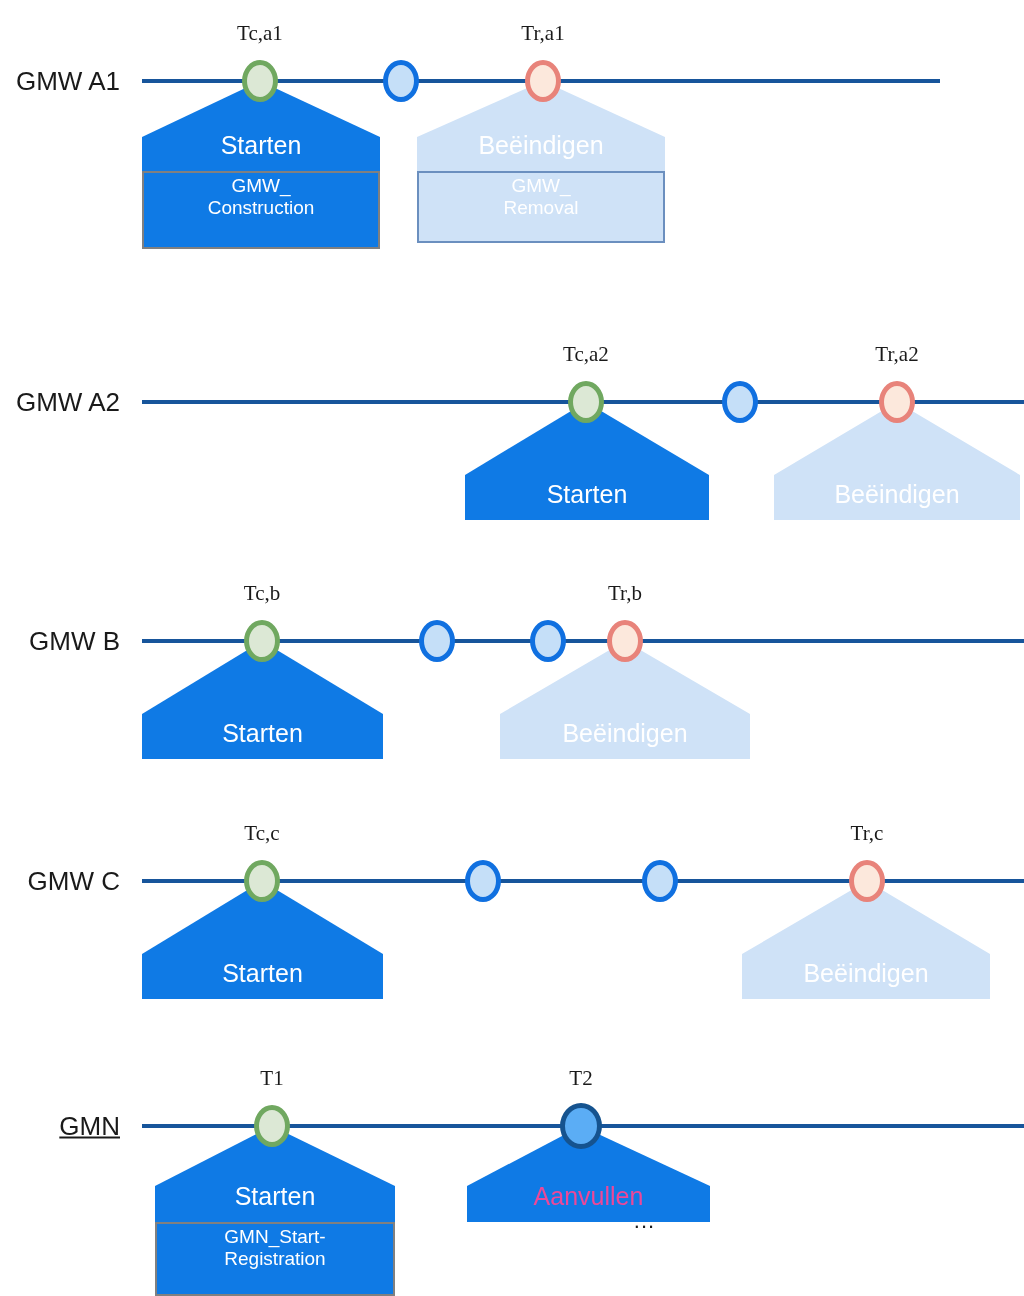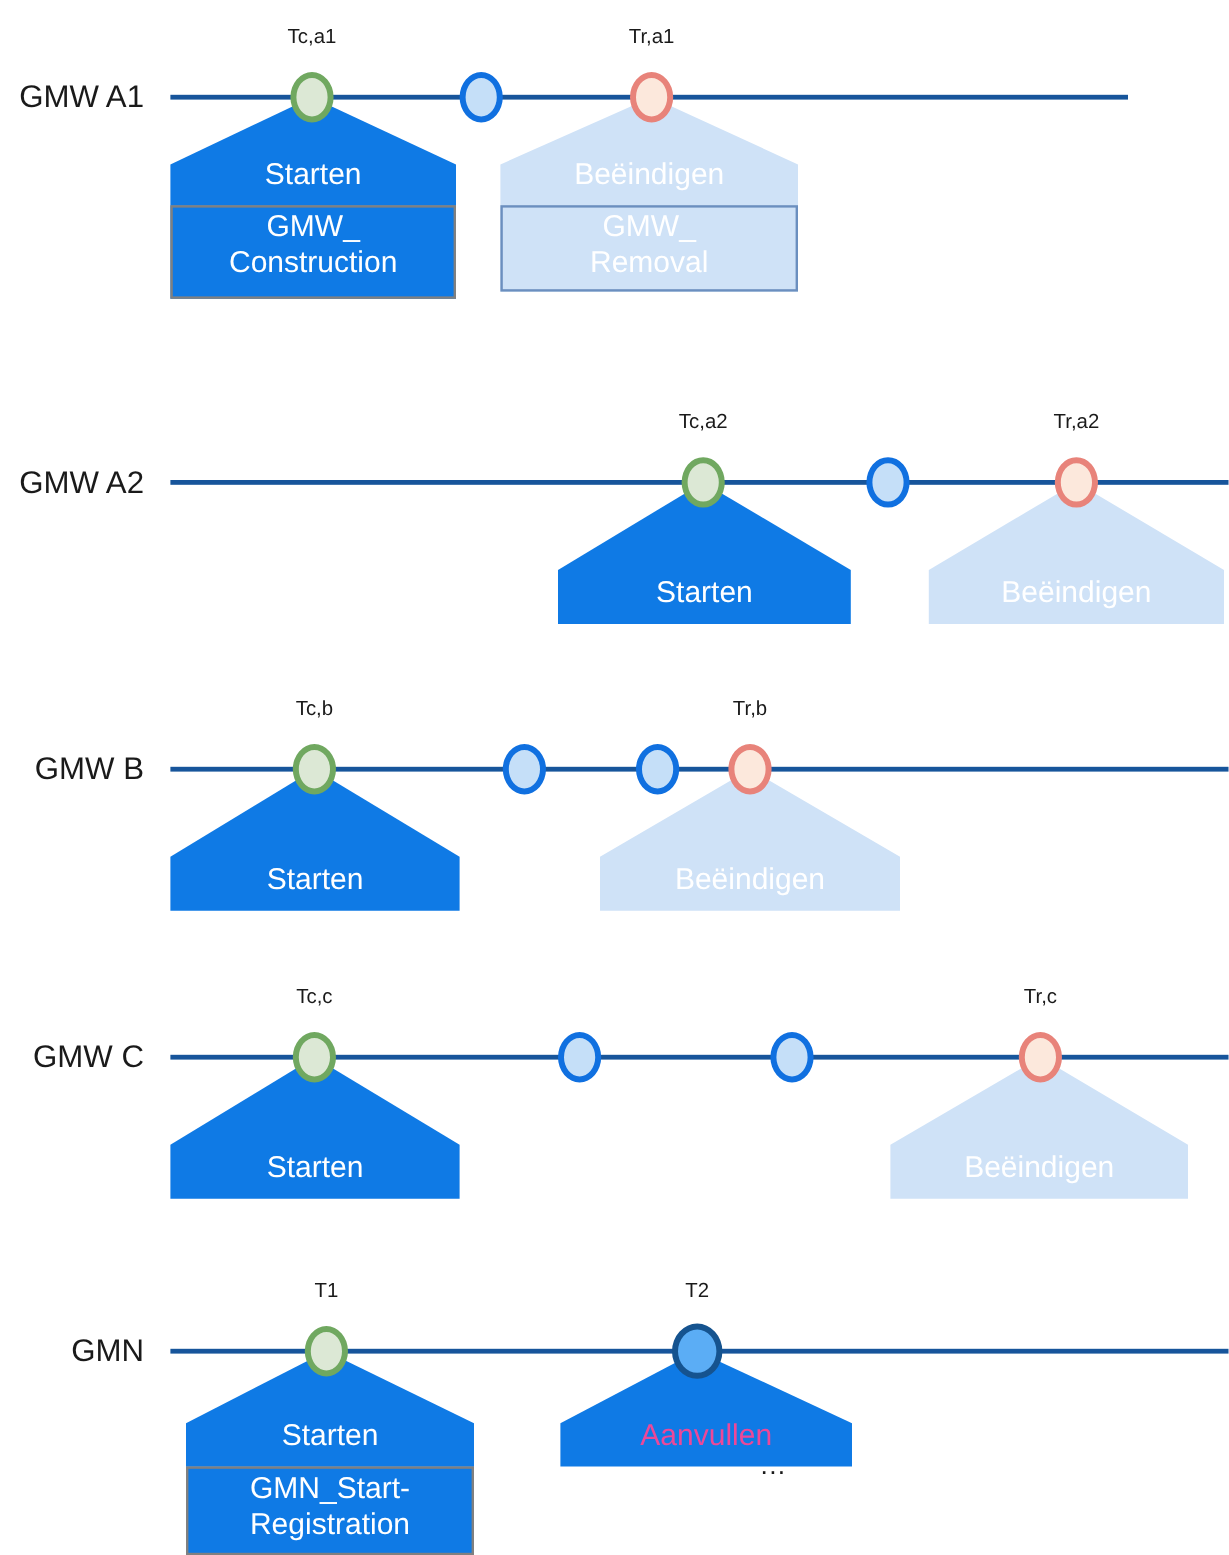--- a/index.html
+++ b/index.html
@@ -25,24 +25,25 @@
     text-align: right;
     transform: translateY(-50%);
   }
   .timeline {
     position: absolute;
     height: 4px;
     background: #17559B;
   }
   .tick-label {
     position: absolute;
-    font-size: 17px;
+    font-size: 21px;
     color: #1a1a1a;
     white-space: nowrap;
     transform: translateX(-50%);
+    font-family: Liberation Serif, serif;
   }
   .node {
     position: absolute;
     border-radius: 50%;
     box-sizing: border-box;
     transform: translate(-50%, -50%);
     z-index: 5;
   }
   .pennant {
     position: absolute;
@@ -73,21 +74,21 @@
   .info-box {
     position: absolute;
     box-sizing: border-box;
     z-index: 3;
     display: flex;
     align-items: flex-start;
     justify-content: center;
     padding-top: 2px;
   }
   .info-box .box-text {
-    font-size: 25px;
+    font-size: 19px;
     color: #ffffff;
     text-align: center;
     line-height: 1.18;
     white-space: pre-line;
   }
 </style>
 </head>
 <body>
 
 <div id="canvas">
@@ -171,21 +172,21 @@
       </svg>
     </div>
     <div class="pennant-text" style="left: 866px; top: 959px; color: rgb(255, 255, 255);">Beëindigen</div>
     <div class="node" style="left: 262px; top: 881px; width: 36px; height: 42px; background: rgb(220, 232, 213); border: 5px solid rgb(112, 168, 96);"></div>
     <div class="tick-label" style="left: 262px; top: 821px; color: rgb(26, 26, 26);">Tc,c</div>
     <div class="node" style="left: 483px; top: 881px; width: 36px; height: 42px; background: rgb(197, 223, 248); border: 5px solid rgb(16, 112, 224);"></div>
     <div class="node" style="left: 660px; top: 881px; width: 36px; height: 42px; background: rgb(197, 223, 248); border: 5px solid rgb(16, 112, 224);"></div>
     <div class="node" style="left: 867px; top: 881px; width: 36px; height: 42px; background: rgb(252, 232, 220); border: 5px solid rgb(232, 131, 122);"></div>
     <div class="tick-label" style="left: 867px; top: 821px; color: rgb(26, 26, 26);">Tr,c</div>
     <div class="timeline" style="left: 142px; top: 1124px; width: 882px; background: rgb(23, 85, 155);"></div>
-    <div class="row-label" style="right: 904px; top: 1126px; color: rgb(26, 26, 26);">GMN</div>
+    <div class="row-label" style="right: 904px; top: 1126px; color: rgb(26, 26, 26); text-decoration: underline;">GMN</div>
     <div class="pennant" style="left: 155px; top: 1126px; width: 240px; height: 96px;">
       <svg width="240" height="96" viewBox="0 0 240 96">
         <polygon points="117,0 240,60 240,96 0,96 0,60" fill="#0F7AE5"></polygon>
       </svg>
     </div>
     <div class="pennant-text" style="left: 275px; top: 1182px; color: rgb(255, 255, 255);">Starten</div>
     <div class="info-box" style="left: 155px; top: 1222px; width: 240px; height: 74px; background: rgb(15, 122, 229); border: 2px solid rgb(128, 128, 128);">
       <div class="box-text" style="color: rgb(255, 255, 255);">GMN_Start-
 Registration</div>
     </div>

